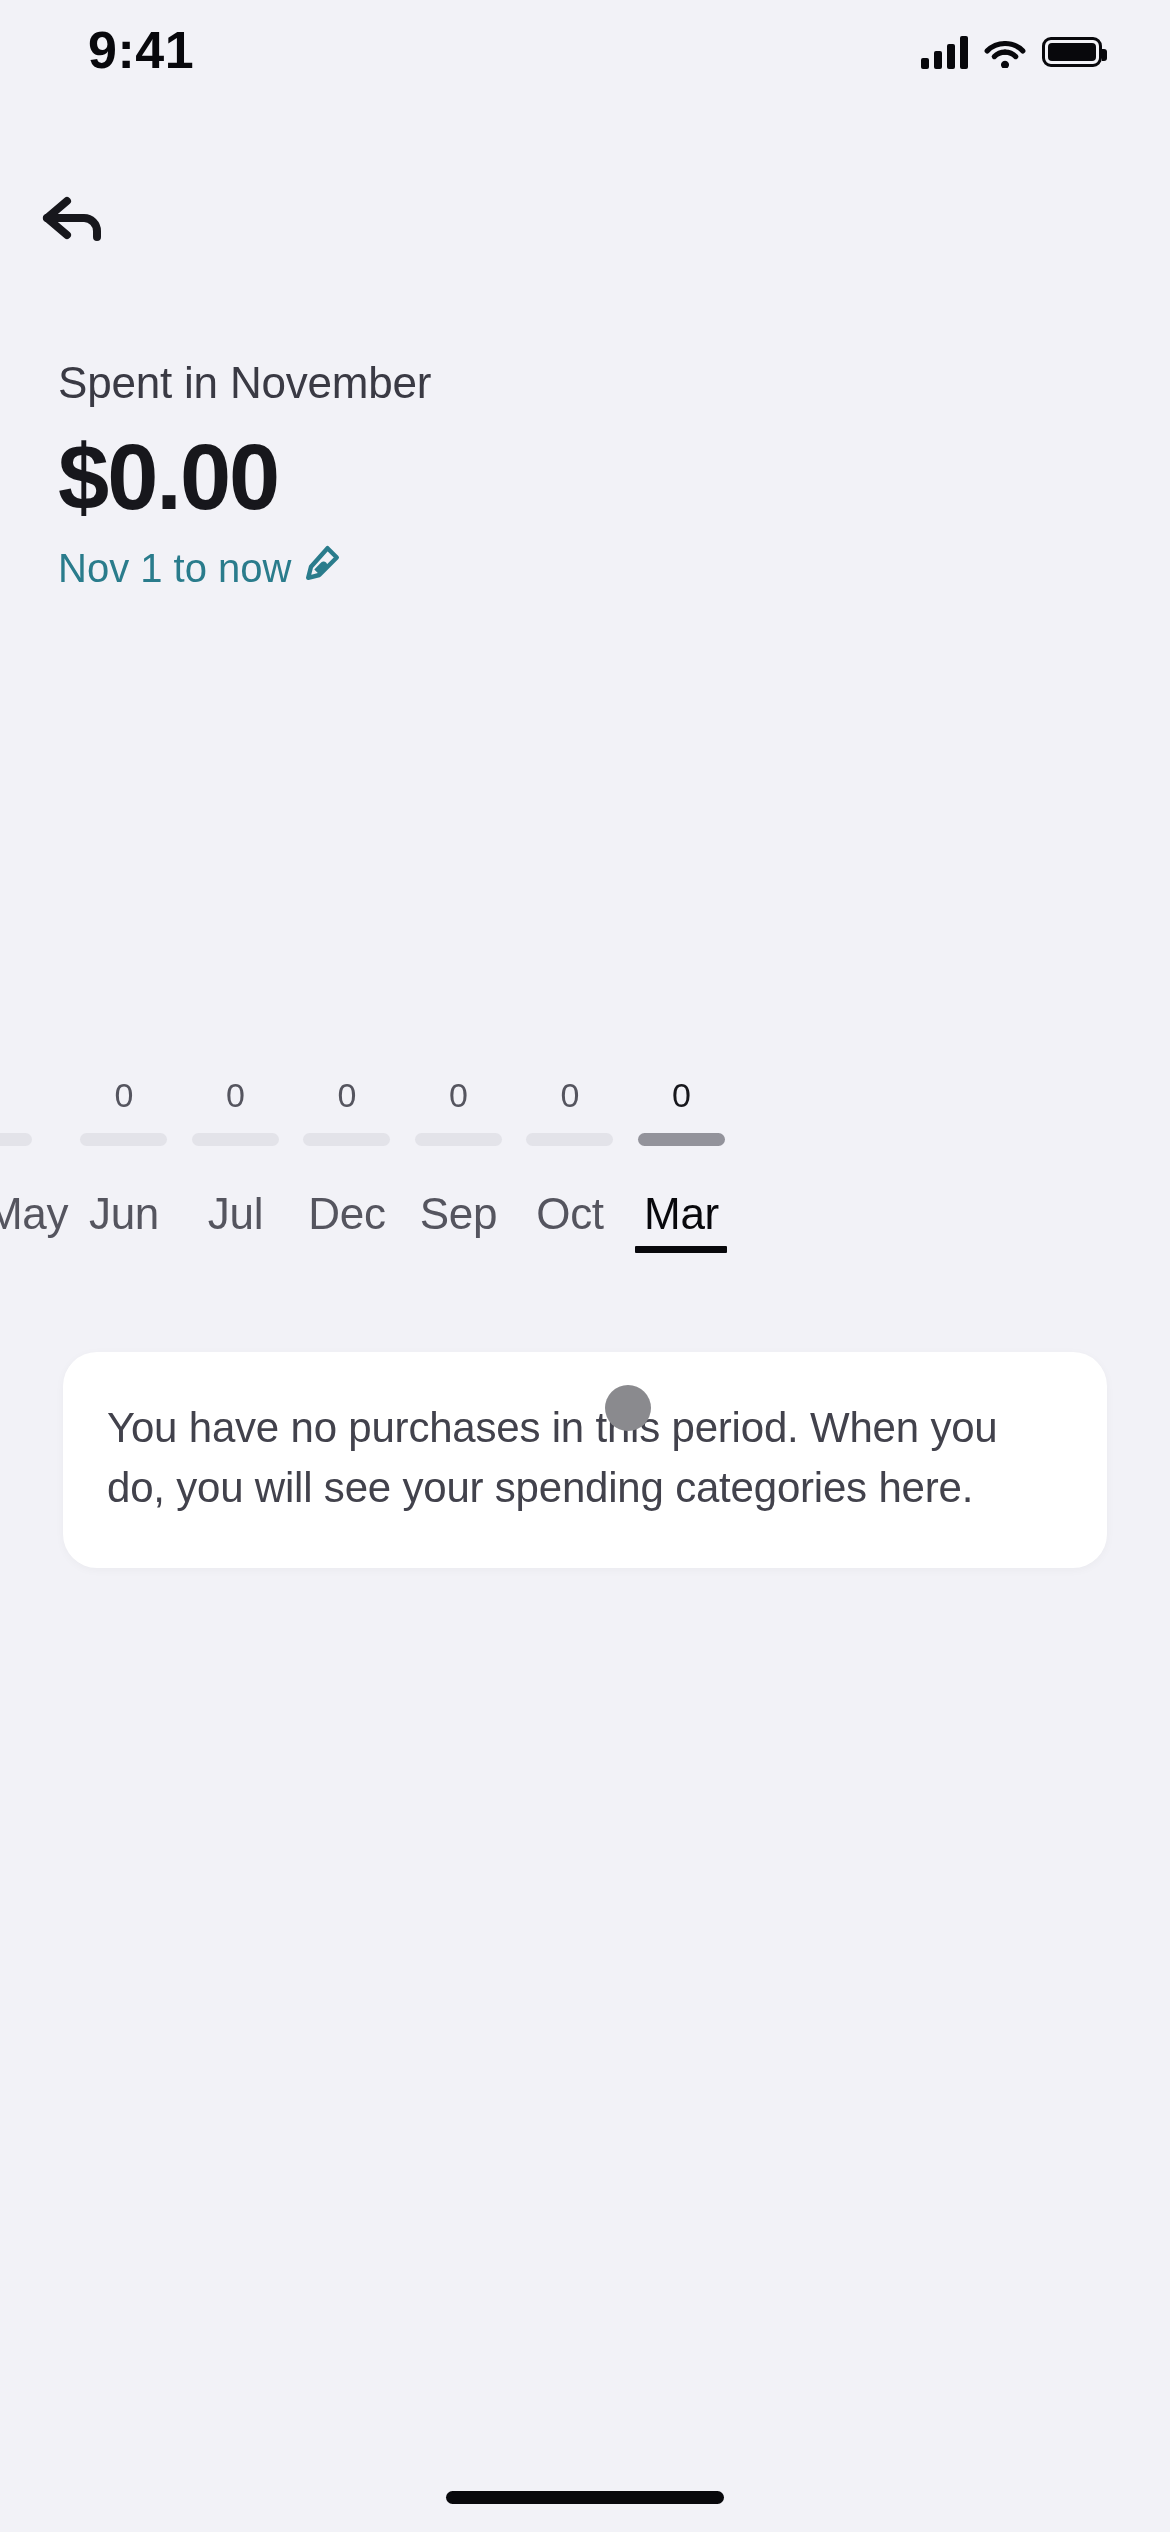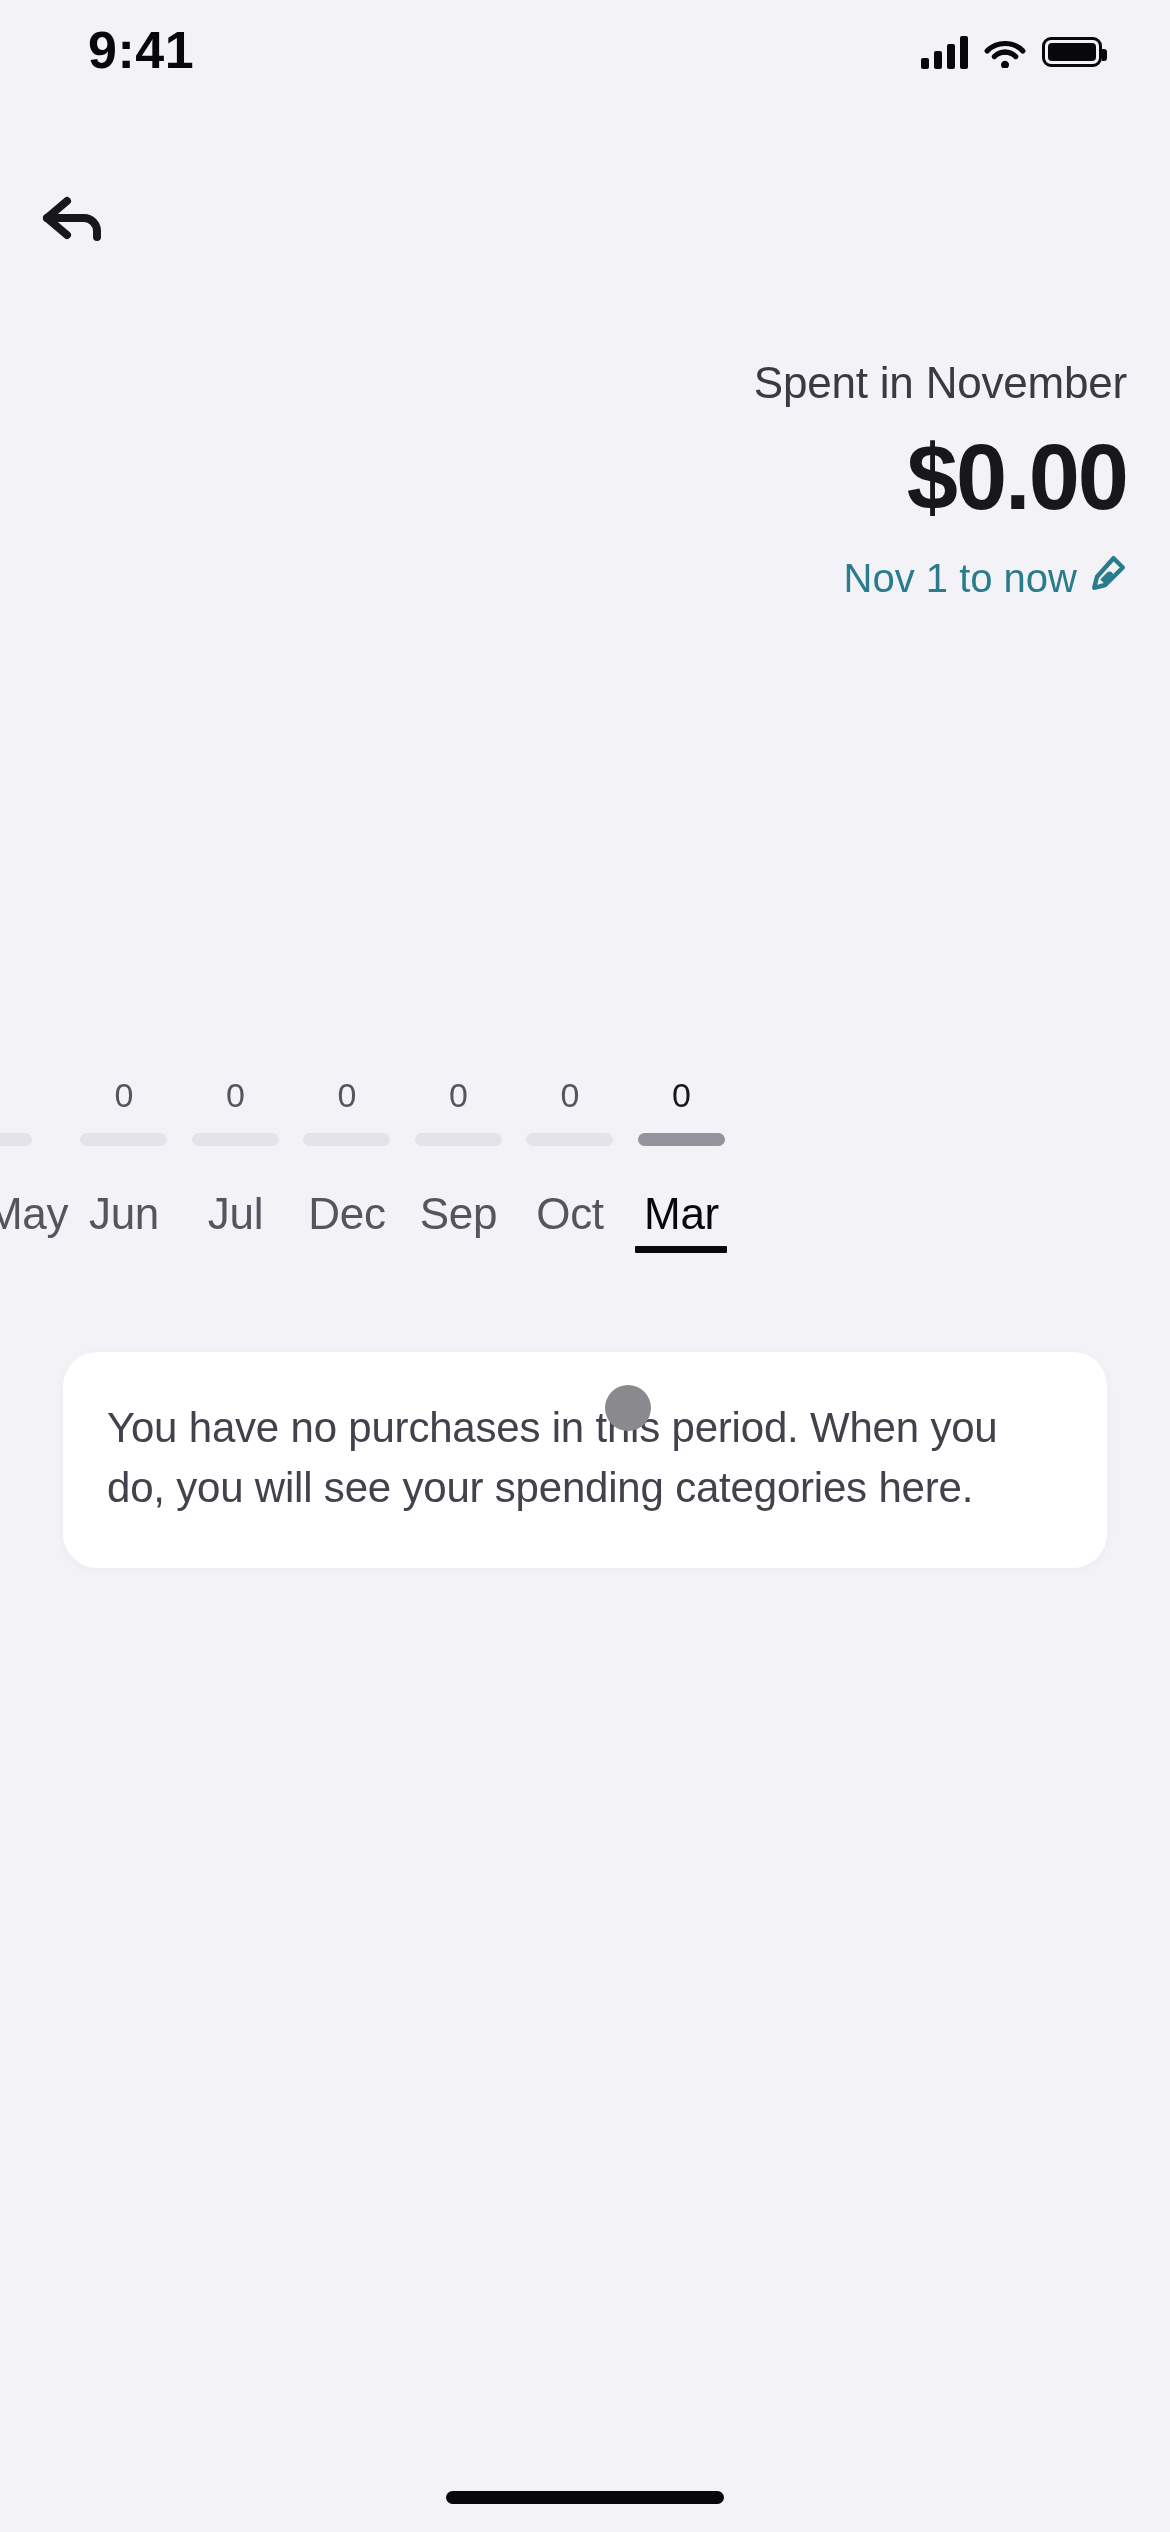--- a/index.html
+++ b/index.html
@@ -33,28 +33,28 @@
 
   
   .backbtn {
     position:absolute; left:18px; top:168px;
     width:110px; height:104px;
     display:flex; align-items:center; justify-content:center;
     cursor:pointer;
   }
 
   
-  .hdr { position:absolute; left:77px; top:355px; width:1050px;text-align:right; }
+  .hdr { position:absolute; left:58px; top:355px; width:1050px; }
   .hdr-label { font-size:44px; color:#3a3a44; line-height:56px; letter-spacing:-0.2px; }
   .hdr-amount {
     font-size:92px; font-weight:700; color:#17171c;
     line-height:104px; letter-spacing:-2px; margin-top:14px;
   }
   .hdr-range {
-    margin-top:24px; display:inline-flex; align-items:center; gap:12px;
+    margin-top:14px; display:inline-flex; align-items:center; gap:12px;
     font-size:40px; color:#2a7c8c; line-height:50px; cursor:pointer;
   }
 
   
   .chart {
     position:absolute; left:0; top:1075px; width:1170px; height:230px;
     display:flex; align-items:flex-end;
   }
   .col {
     flex:0 0 111.5px; position:relative; height:230px;

